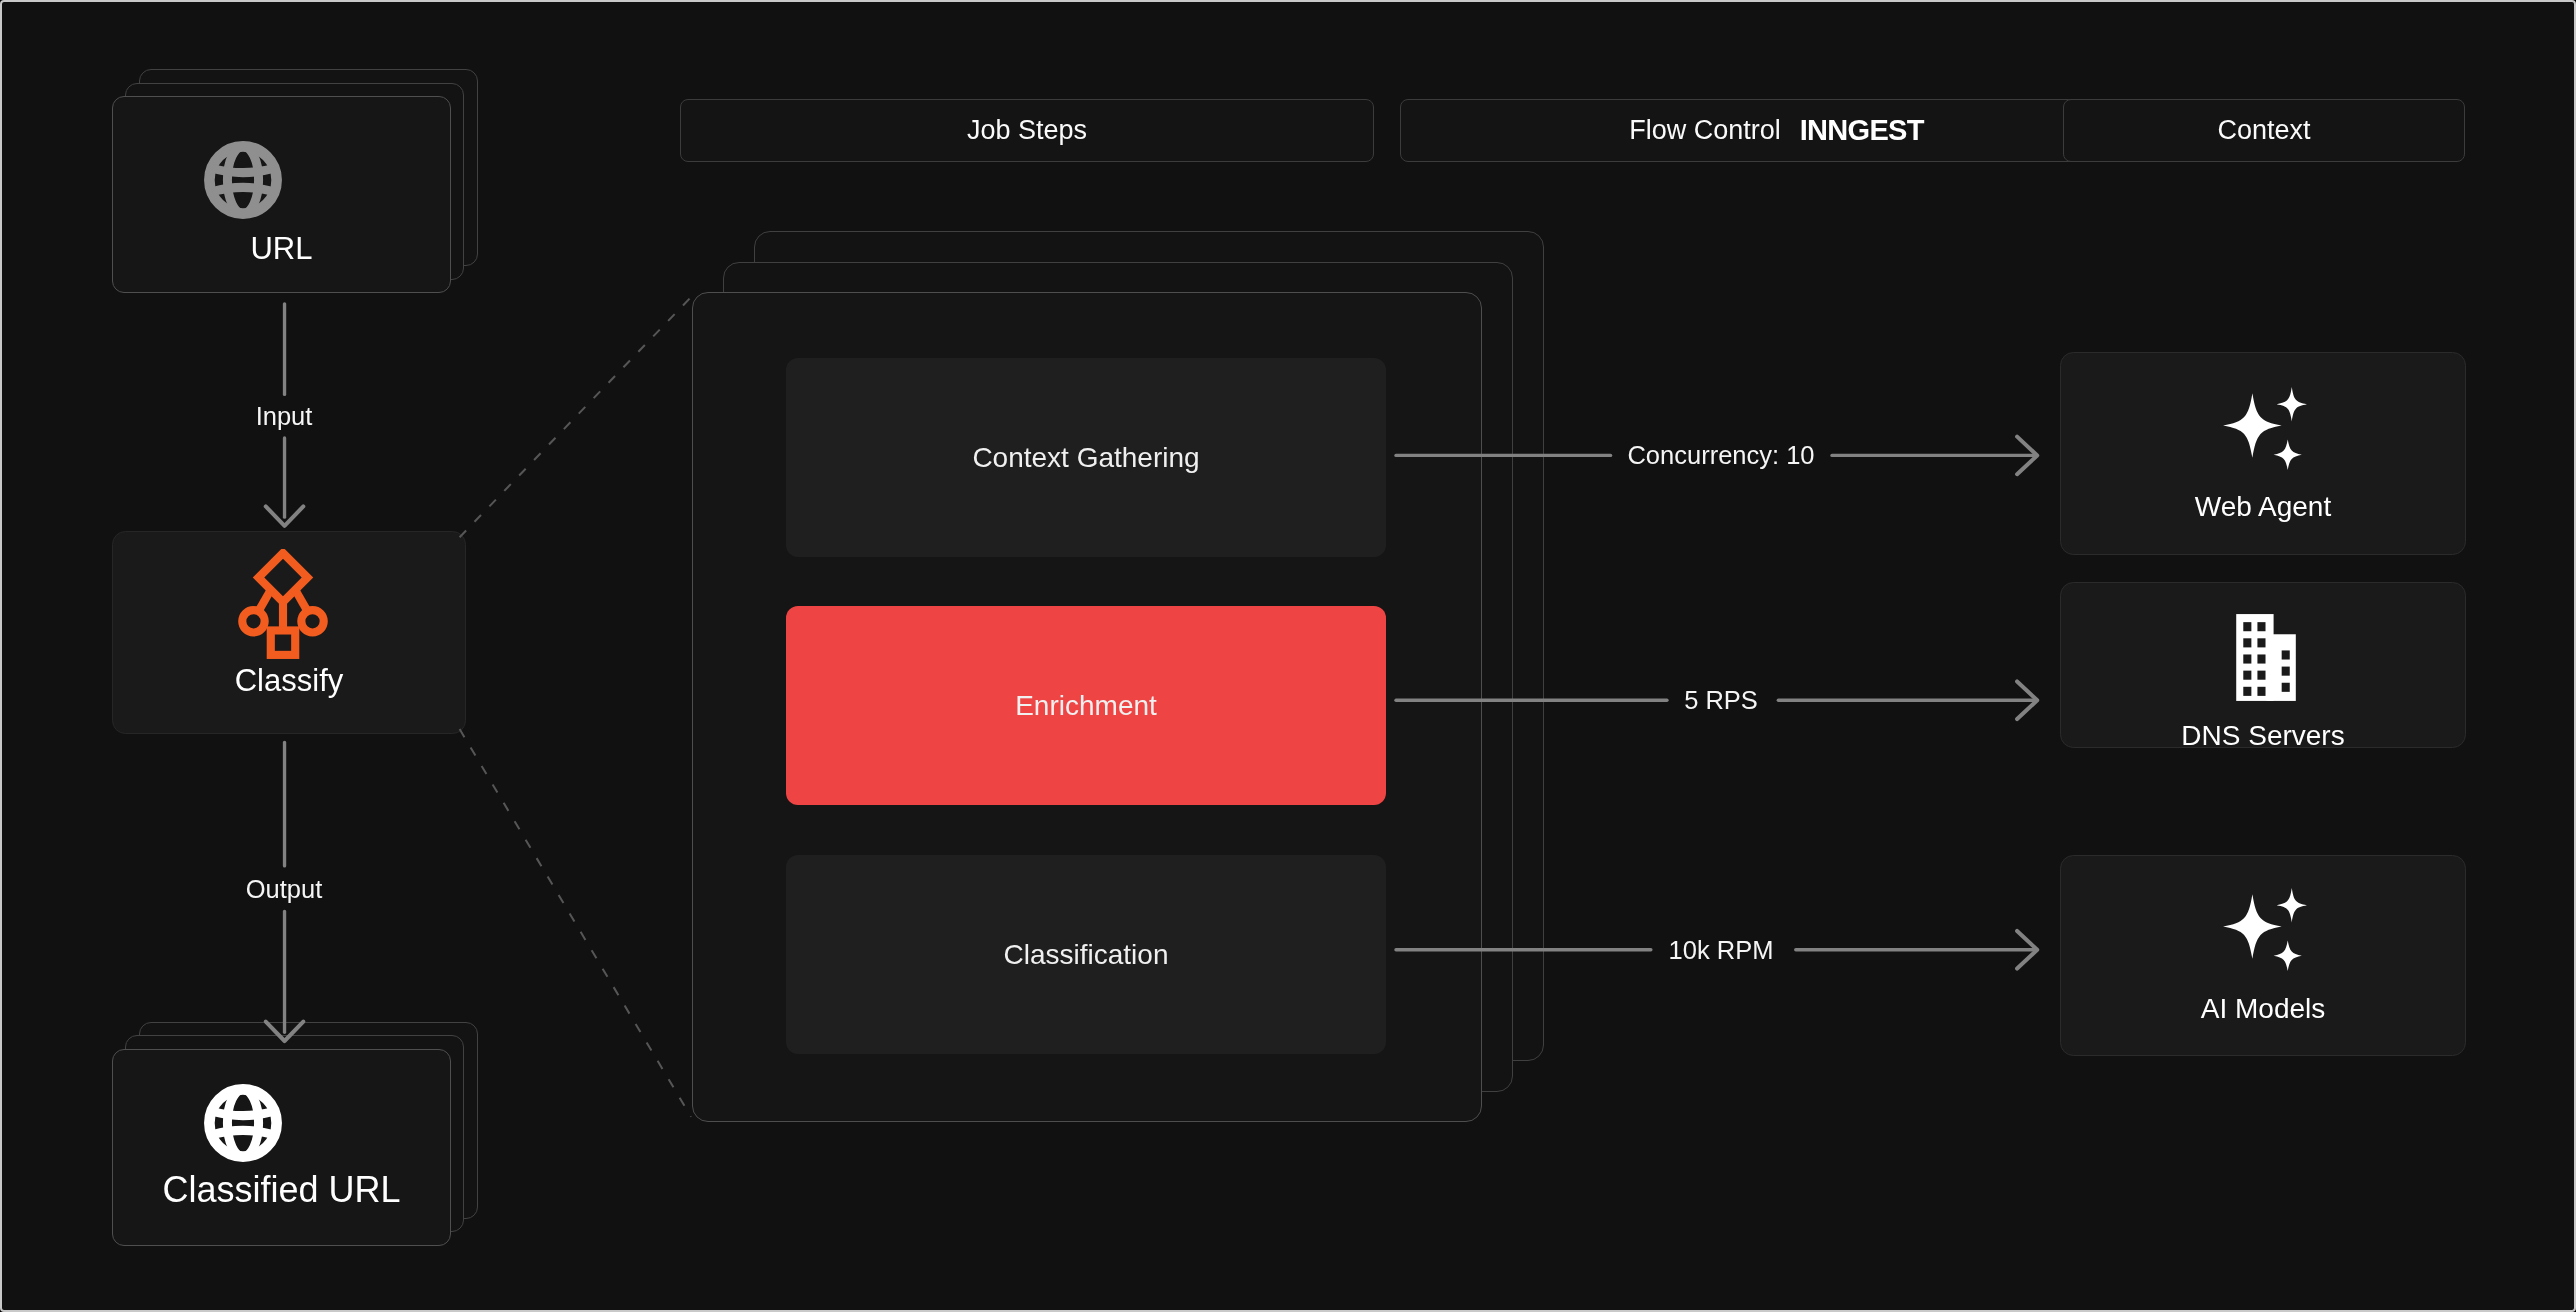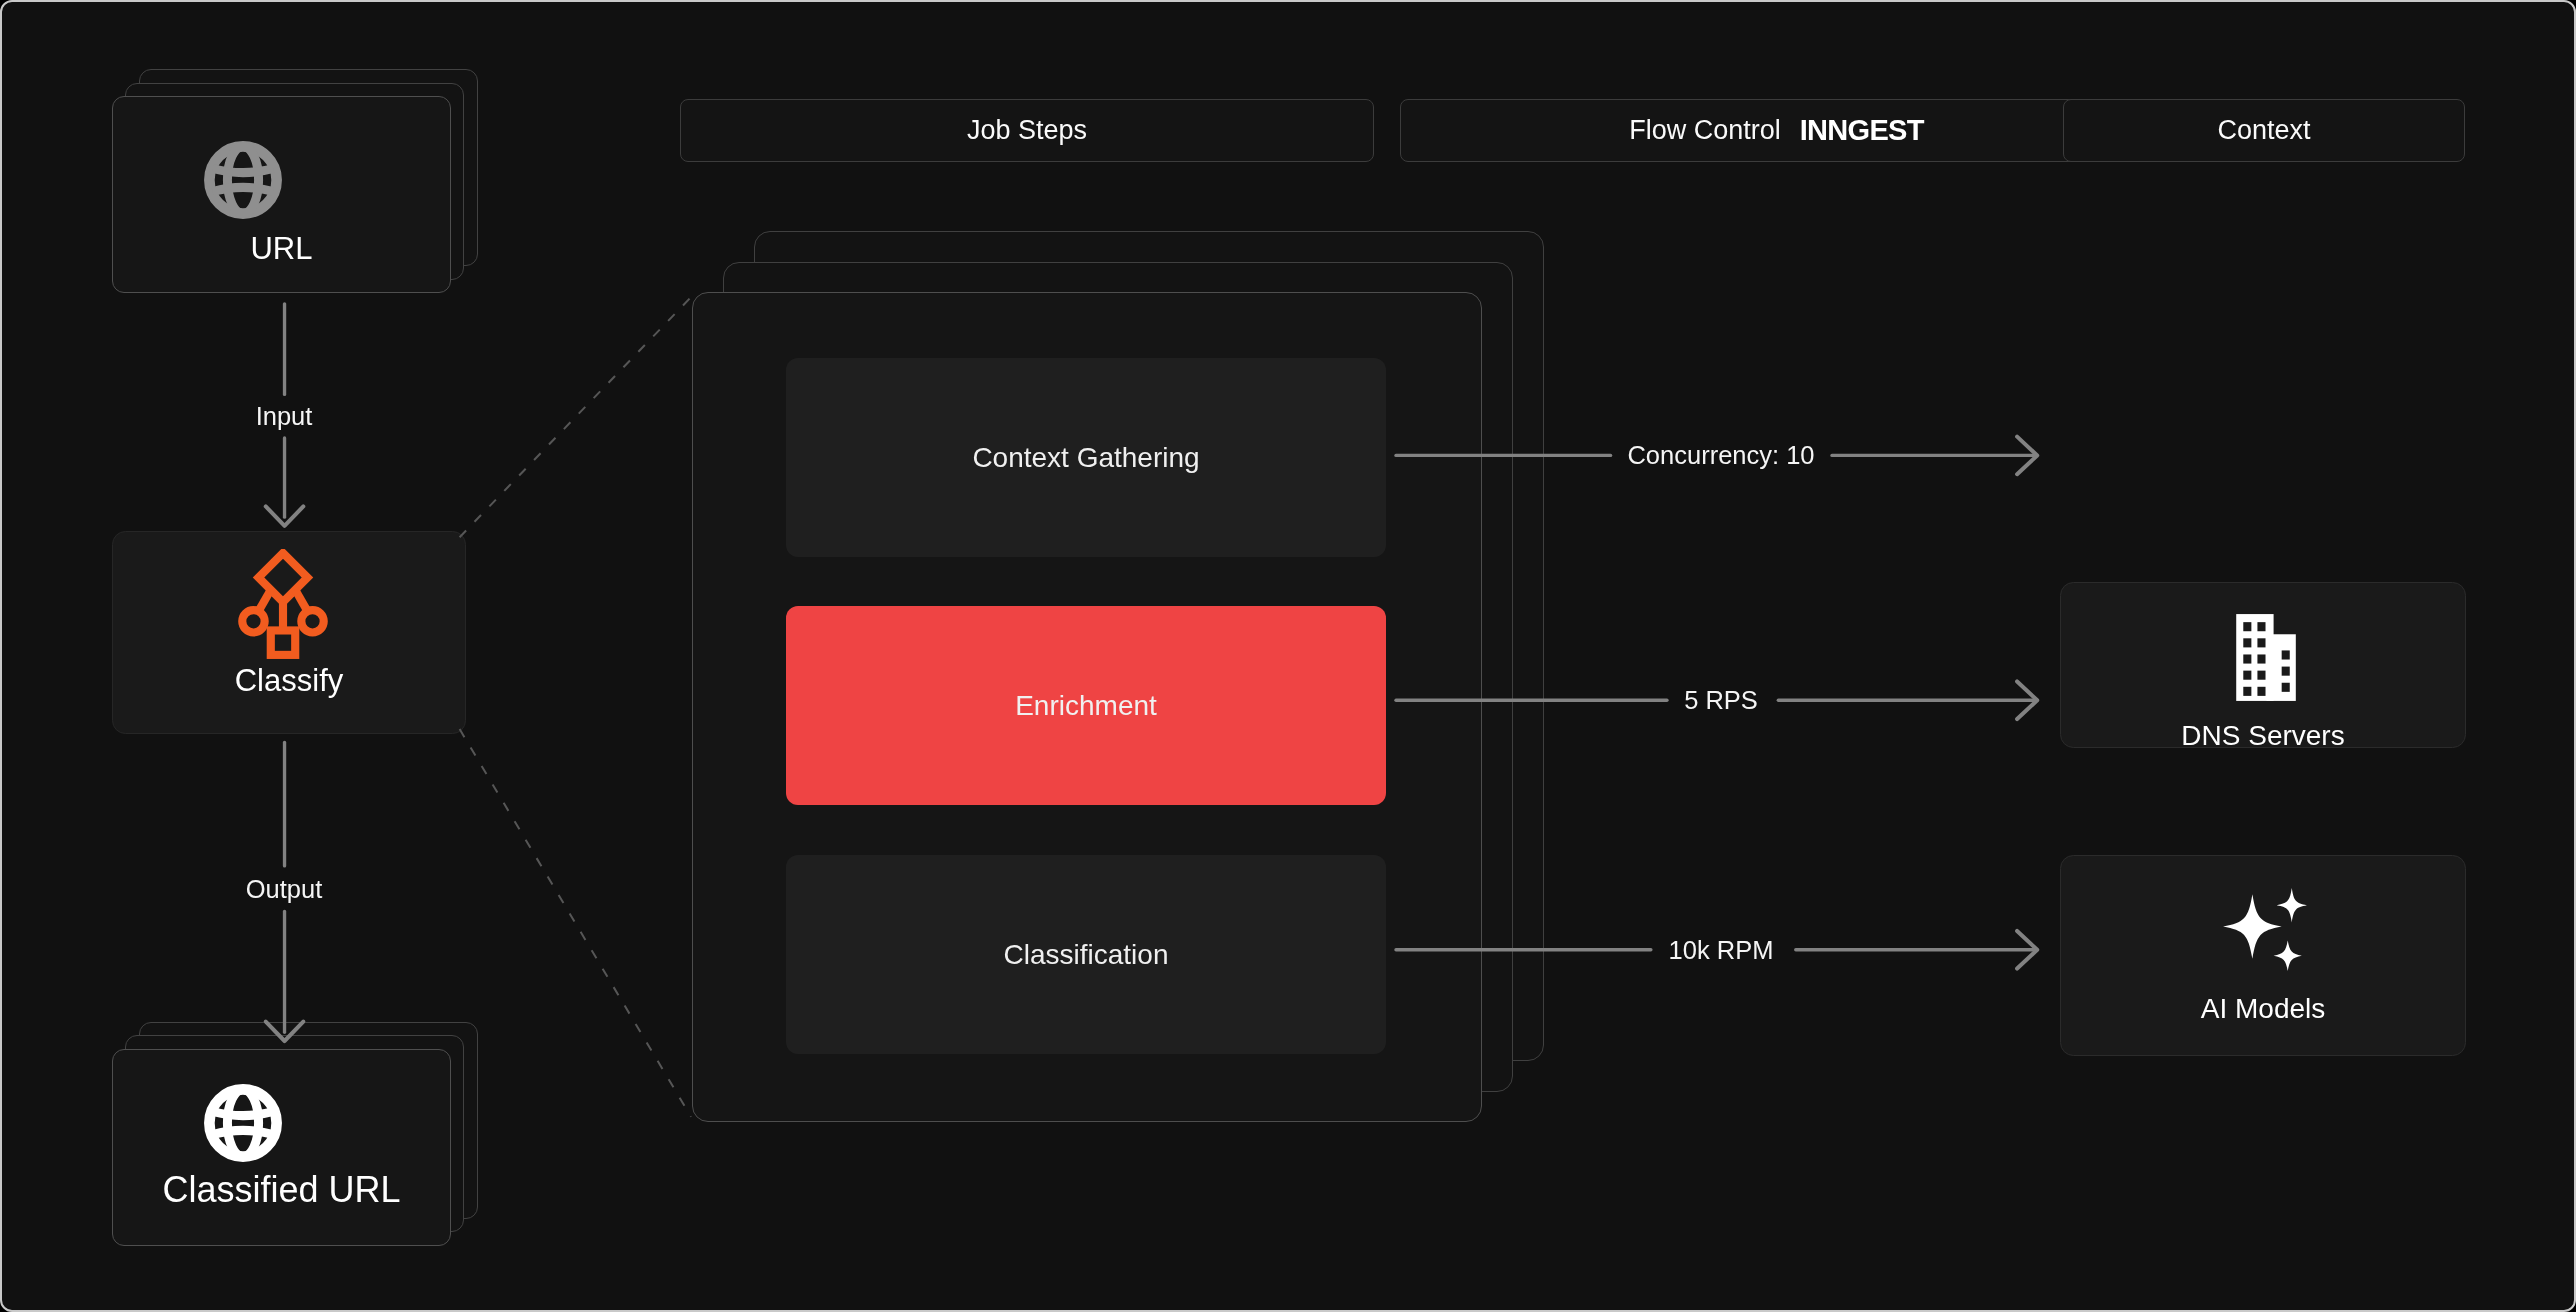--- a/index.html
+++ b/index.html
@@ -1,21 +1,21 @@
 <!DOCTYPE html>
 <html style="--background: #111111; --accent_orange: #f25c1f; --line_gray: #828282; --dash_gray: #565656; --frame_border: #c9c9c9;font-size:10.7px"><head>
 <meta charset="utf-8">
 <style>
   html,body{margin:0;padding:0;background:#000;}
   #canvas{
     position:relative;
     width:2576px;height:1312px;
     background:var(--background,#111);
     border:2px solid var(--frame_border,#c9c9c9);
-    border-radius:12px;
+    border-radius:4px;
     box-sizing:border-box;
     overflow:hidden;
     font-family:"Liberation Sans", sans-serif;
     color:#f2f2f2;
   }
   .abs{position:absolute;box-sizing:border-box;}
   
   .hdr{
     top:97px;height:63px;
     background:#141414;border:1.3px solid #3c3c3c;border-radius:8px;
@@ -123,20 +123,28 @@
   <div class="abs card" style="left:110px;top:1047px;width:339px;height:197px;">
     <svg class="abs" style="left:89px;top:32px;" width="82" height="82" viewBox="0 0 100 100">
       <circle class="globe-white" cx="50" cy="50" r="41" stroke-width="13"></circle>
       <ellipse class="globe-white" cx="50" cy="50" rx="19" ry="41" stroke-width="11"></ellipse>
       <path class="globe-white" d="M13 36 Q50 46 87 36" stroke-width="11"></path>
       <path class="globe-white" d="M13 64 Q50 54 87 64" stroke-width="11"></path>
     </svg>
     <span class="abs card-label" style="left:0;right:0;top:119px;text-align:center;font-size:36px;">Classified URL</span>
   </div>
 
+  <div class="abs ctx" style="top:350px;height:203px;">
+    <svg class="abs" style="left:153px;top:25.5px;" width="101" height="101" viewBox="0 0 100 100">
+      <path class="spark" d="M38 14 C42 38 46 42 67 46 C46 50 42 54 38 78 C34 54 30 50 9 46 C30 42 34 38 38 14 Z"></path>
+      <path class="spark" d="M77 8 C79 21 81 23 92 25 C81 27 79 29 77 42 C75 29 73 27 62 25 C73 23 75 21 77 8 Z"></path>
+      <path class="spark" d="M73 60 C75 71 77 73 87 75 C77 77 75 79 73 90 C71 79 69 77 59 75 C69 73 71 71 73 60 Z"></path>
+    </svg>
+    <span class="abs ctx-label" style="left:0;right:0;top:138px;">Web Agent</span>
+  </div>
 
   <div class="abs ctx" style="top:580px;height:166px;">
     <svg class="abs" style="left:153px;top:24px;" width="101" height="101" viewBox="0 0 100 100">
       <rect class="bld" x="22" y="7" width="37" height="86"></rect>
       <rect class="bld" x="52" y="27" width="29" height="66"></rect>
       <rect class="bld-win" x="29" y="15" width="8" height="9"></rect>
       <rect class="bld-win" x="43" y="15" width="8" height="9"></rect>
       <rect class="bld-win" x="29" y="31" width="8" height="9"></rect>
       <rect class="bld-win" x="43" y="31" width="8" height="9"></rect>
       <rect class="bld-win" x="29" y="47" width="8" height="9"></rect>

